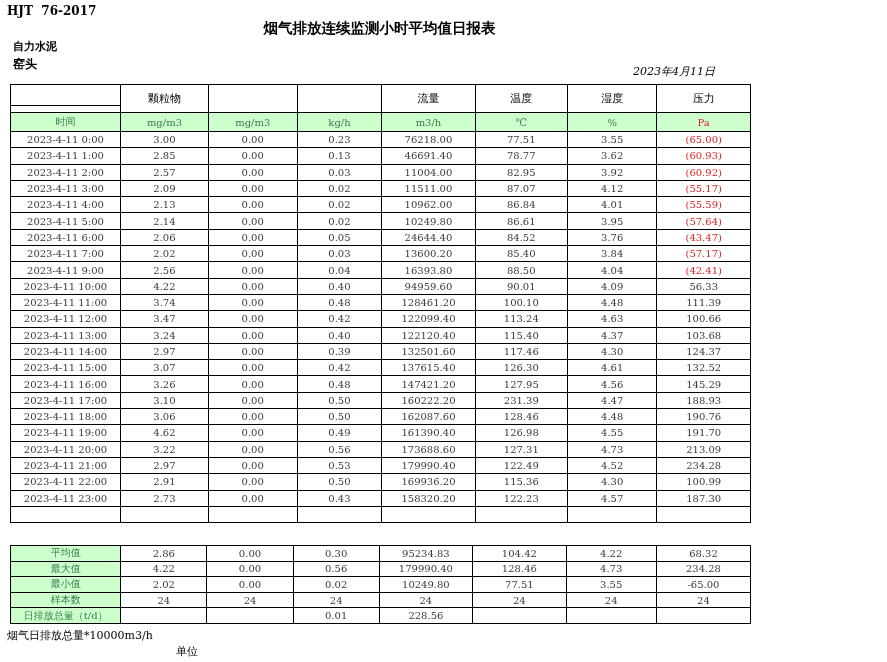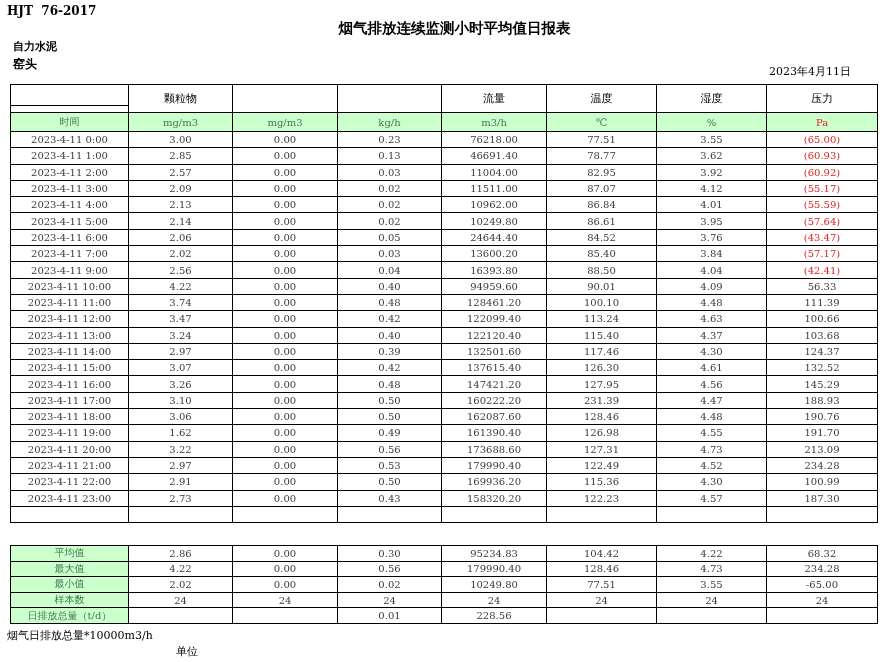--- a/index.html
+++ b/index.html
@@ -3,28 +3,28 @@
 <meta charset="utf-8">
 <style>
   :root{
     --header-bg:#ccffcc;
     --alert:#e02222;
     --unit-text:#3c7a55;
     --cell-text:#3a3a3a;
   }
   html,body{margin:0;padding:0;background:#fff;}
   .sheet{
-    position:relative;width:887px;height:662px;background:#fff;
+    position:relative;width:751px;height:662px;background:#fff;
     font-family:"DejaVu Serif","Liberation Serif",serif;color:#000;overflow:hidden;
   }
   .std{position:absolute;left:7px;top:4px;font-weight:bold;font-size:12px;white-space:pre;}
-  .title{position:absolute;left:11px;top:19px;width:100%;text-align:center;font-weight:bold;font-size:14.5px;}
+  .title{position:absolute;left:4px;top:19px;width:100%;text-align:center;font-weight:bold;font-size:14.5px;}
   .company{position:absolute;left:13px;top:39px;font-weight:bold;font-size:11px;}
   .station{position:absolute;left:13px;top:56px;font-weight:bold;font-size:12px;}
-  .date{position:absolute;right:36px;top:64px;font-size:11px;}
+  .date{position:absolute;right:36px;top:64px;font-size:11px;font-style:italic;}
   table{position:absolute;left:10px;border-collapse:collapse;table-layout:fixed;}
   #main-table{top:84px;}
   #summary-table{top:545px;}
   col.c0{width:118px}col.c1{width:104px}col.c2{width:105px}col.c3{width:104px}
   col.c4{width:105px}col.c5{width:110px}col.c6{width:110px}col.c7{width:111px}
   td{
     border:1px solid #000;text-align:center;vertical-align:middle;
     font-size:10px;padding:0;overflow:hidden;white-space:nowrap;color:var(--cell-text);
   }
   td.grp{height:27px;font-size:11px;color:#000;}
@@ -262,21 +262,21 @@
           <td>3.06</td>
           <td>0.00</td>
           <td>0.50</td>
           <td>162087.60</td>
           <td>128.46</td>
           <td>4.48</td>
           <td>190.76</td>
         </tr>
         <tr>
           <td class="time">2023-4-11 19:00</td>
-          <td>1.62</td>
+          <td>4.62</td>
           <td>0.00</td>
           <td>0.49</td>
           <td>161390.40</td>
           <td>126.98</td>
           <td>4.55</td>
           <td>191.70</td>
         </tr>
         <tr>
           <td class="time">2023-4-11 20:00</td>
           <td>3.22</td>

